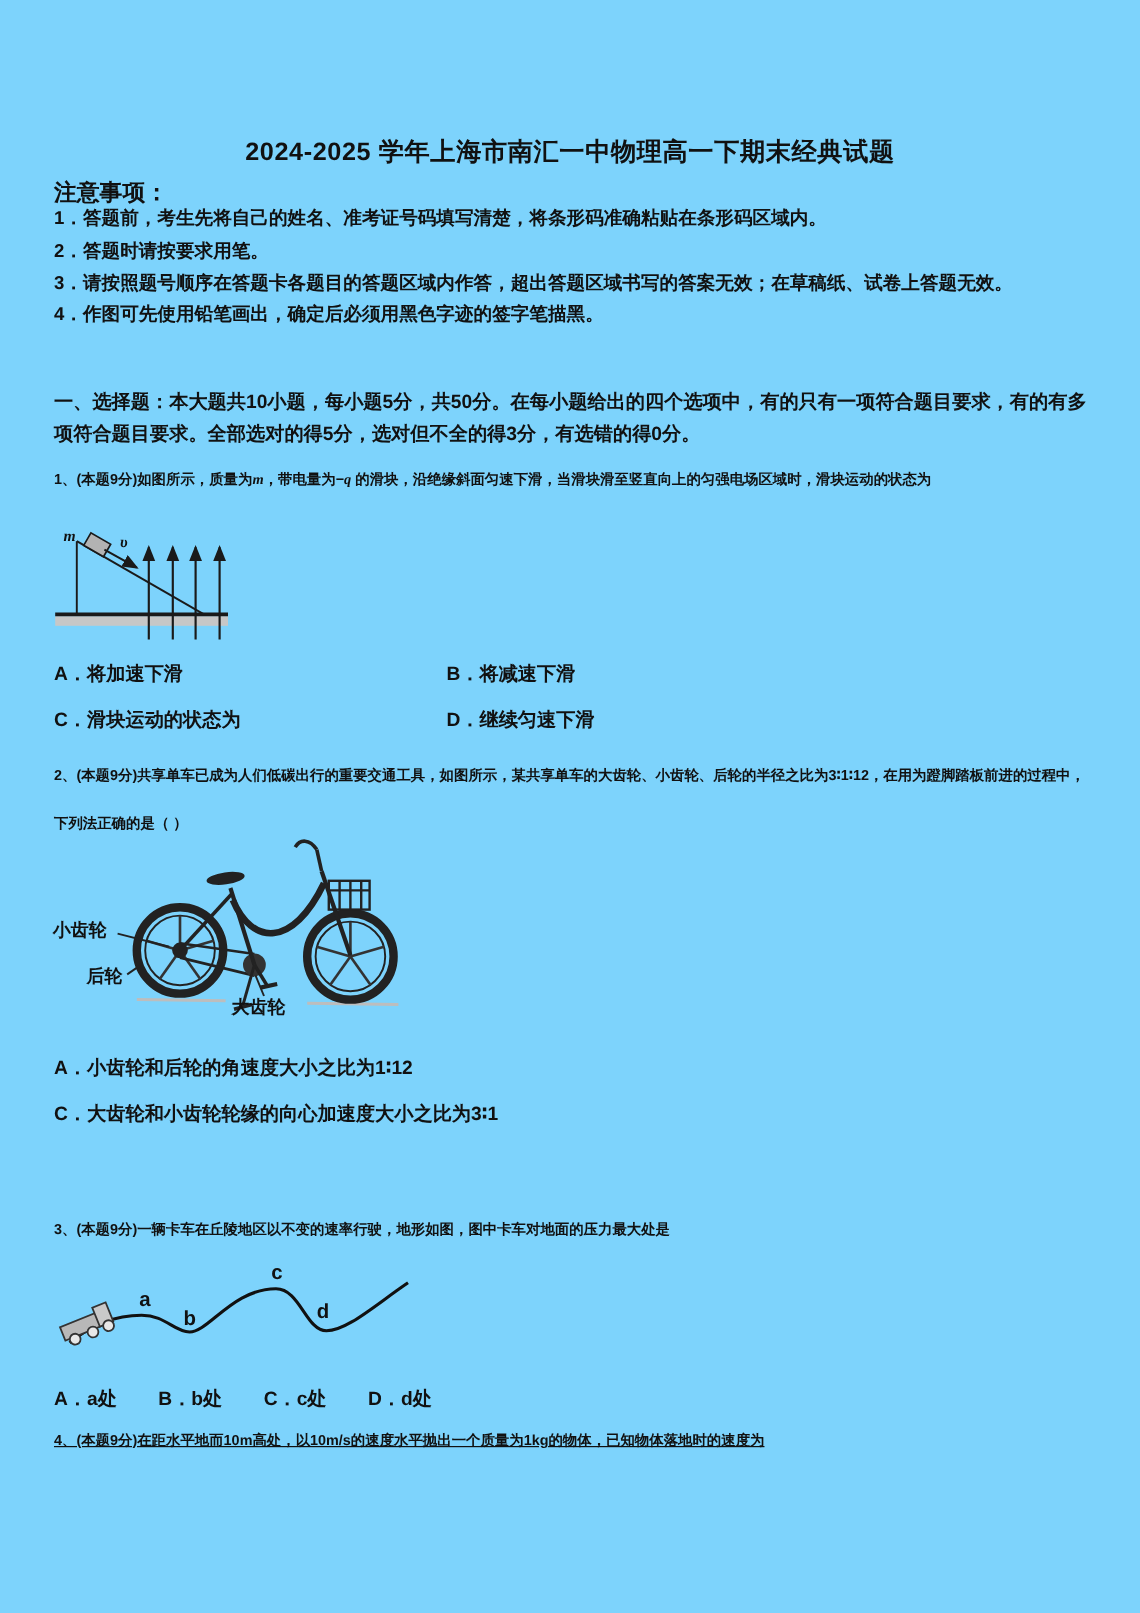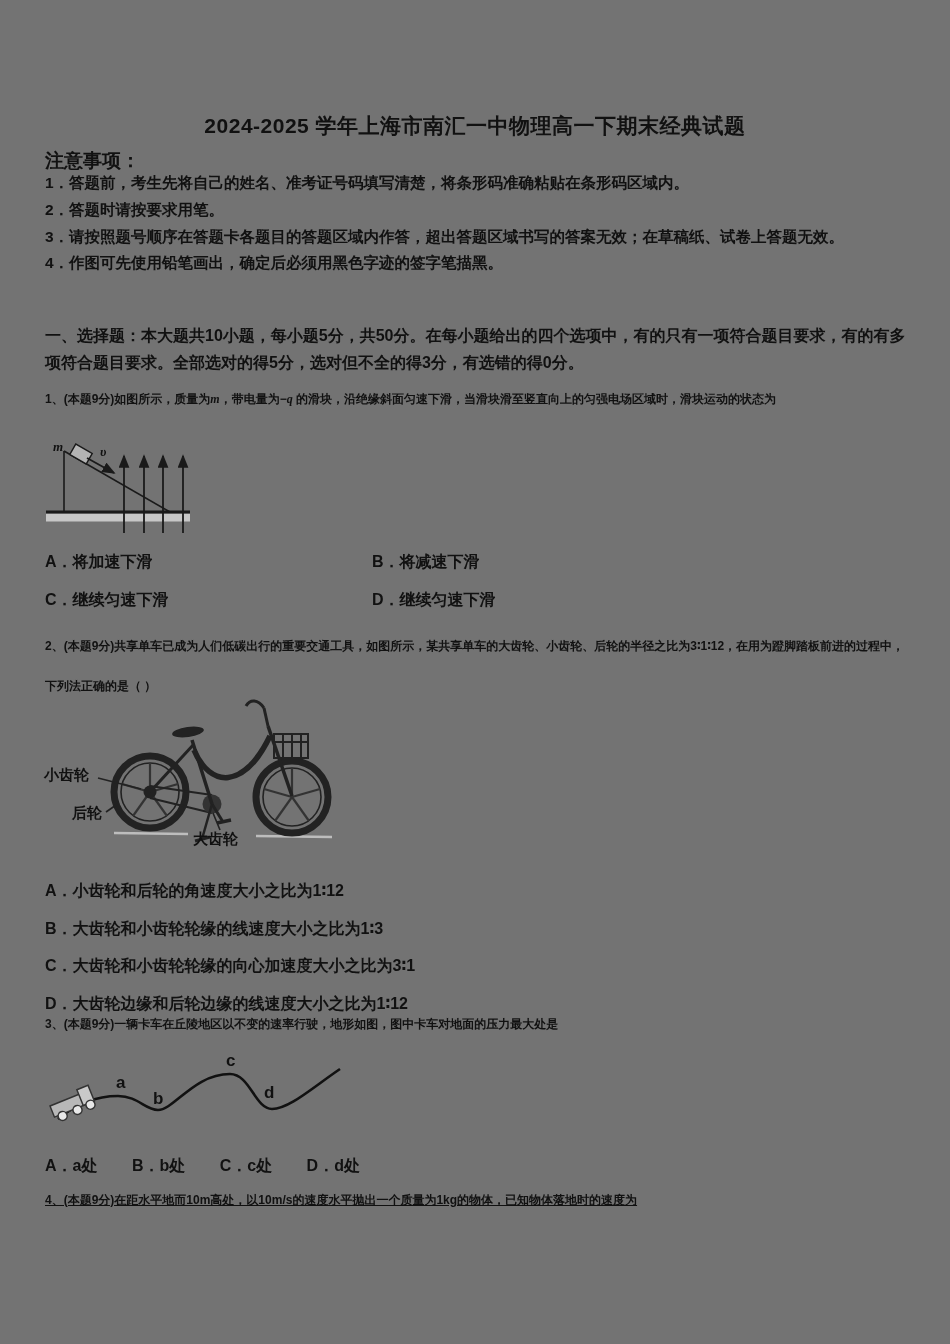--- a/index.html
+++ b/index.html
@@ -1,18 +1,18 @@
 <!DOCTYPE html>
 <html><head>
 <meta charset="utf-8">
 <style>
   html,body { margin:0; padding:0; background:#ffffff; }
   #page {
     position:relative; width:950px; height:1344px; margin:0 auto;
-    background:#737373; color:#111;
+    background:#7dd3fc; color:#111;
     font-family:"Liberation Sans","DejaVu Sans",sans-serif;
     font-weight:600; font-size:16px;
     overflow:hidden;
   }
   .abs { position:absolute; }
   .title {
     top:112px; left:0; width:100%; text-align:center;
     font-size:21px; font-weight:700; letter-spacing:.5px;
   }
   .notice-head { top:148px; left:45px; font-size:19px;text-align:right; }
@@ -67,21 +67,21 @@
     <line x1="43" y1="18" x2="70" y2="33" stroke="#1a1a1a" stroke-width="1.8" marker-end="url(#ah)"></line>
     <text x="56" y="16" font-size="13" class="ital">υ</text>
     <line x1="80" y1="93" x2="80" y2="16" stroke="#1a1a1a" stroke-width="1.8" marker-end="url(#ah)"></line>
     <line x1="100" y1="93" x2="100" y2="16" stroke="#1a1a1a" stroke-width="1.8" marker-end="url(#ah)"></line>
     <line x1="119" y1="93" x2="119" y2="16" stroke="#1a1a1a" stroke-width="1.8" marker-end="url(#ah)"></line>
     <line x1="139" y1="93" x2="139" y2="16" stroke="#1a1a1a" stroke-width="1.8" marker-end="url(#ah)"></line>
   </svg>
 
   <div class="abs opt" style="top:552px;left:45px">A．将加速下滑</div>
   <div class="abs opt" style="top:552px;left:372px">B．将减速下滑</div>
-  <div class="abs opt" style="top:590px;left:45px">C．继续匀速下滑</div>
+  <div class="abs opt" style="top:590px;left:45px">C．滑块运动的状态为</div>
   <div class="abs opt" style="top:590px;left:372px">D．继续匀速下滑</div>
 
   <div class="abs qtext q2-text">2、(本题9分)共享单车已成为人们低碳出行的重要交通工具，如图所示，某共享单车的大齿轮、小齿轮、后轮的半径之比为3∶1∶12，在用为蹬脚踏板前进的过程中，下列法正确的是（ ）</div>
 
   <svg class="abs" style="top:692px;left:42px" width="300" height="175" viewBox="0 0 300 175">
 
     <line x1="72" y1="141" x2="146" y2="142" stroke="#bdbdbd" stroke-width="2.5"></line>
     <line x1="214" y1="144" x2="290" y2="145" stroke="#bdbdbd" stroke-width="2.5"></line>
 
     <circle cx="108" cy="100" r="36" fill="none" stroke="#222" stroke-width="7"></circle>
@@ -136,23 +136,21 @@
     <text x="2" y="88" font-size="15">小齿轮</text>
     <line x1="56" y1="86" x2="99" y2="97" stroke="#222" stroke-width="1.6"></line>
     <text x="30" y="126" font-size="15">后轮</text>
     <line x1="64" y1="120" x2="77" y2="111" stroke="#222" stroke-width="1.6"></line>
     <text x="151" y="152" font-size="15">大齿轮</text>
     <line x1="178" y1="138" x2="171" y2="121" stroke="#222" stroke-width="1.6"></line>
   </svg>
 
   <div class="abs q2-opts">
     <div class="opt">A．小齿轮和后轮的角速度大小之比为1∶12</div>
-    <div class="opt">B．大齿轮和小齿轮轮缘的线速度大小之比为1∶3</div>
     <div class="opt">C．大齿轮和小齿轮轮缘的向心加速度大小之比为3∶1</div>
-    <div class="opt">D．大齿轮边缘和后轮边缘的线速度大小之比为1∶12</div>
   </div>
 
   <div class="abs qtext q3-text">3、(本题9分)一辆卡车在丘陵地区以不变的速率行驶，地形如图，图中卡车对地面的压力最大处是</div>
 
   <svg class="abs" style="top:1040px;left:42px" width="310" height="105" viewBox="0 0 310 105">
     <path d="M16,79 C34,64 54,56 76,56 C96,56 103,70 116,70 C132,70 152,34 188,34 C208,34 213,69 230,69 C247,69 270,48 298,29" fill="none" stroke="#111" stroke-width="2.6"></path>
     <g transform="translate(8,66) rotate(-22)">
       <rect x="0" y="0" width="32" height="12" fill="#b8b8b8" stroke="#333" stroke-width="1.5"></rect>
       <rect x="31" y="-5" width="12" height="17" fill="#c9c9c9" stroke="#333" stroke-width="1.5"></rect>
       <circle cx="8" cy="14" r="4.5" fill="#e8e8e8" stroke="#333" stroke-width="1.5"></circle>

